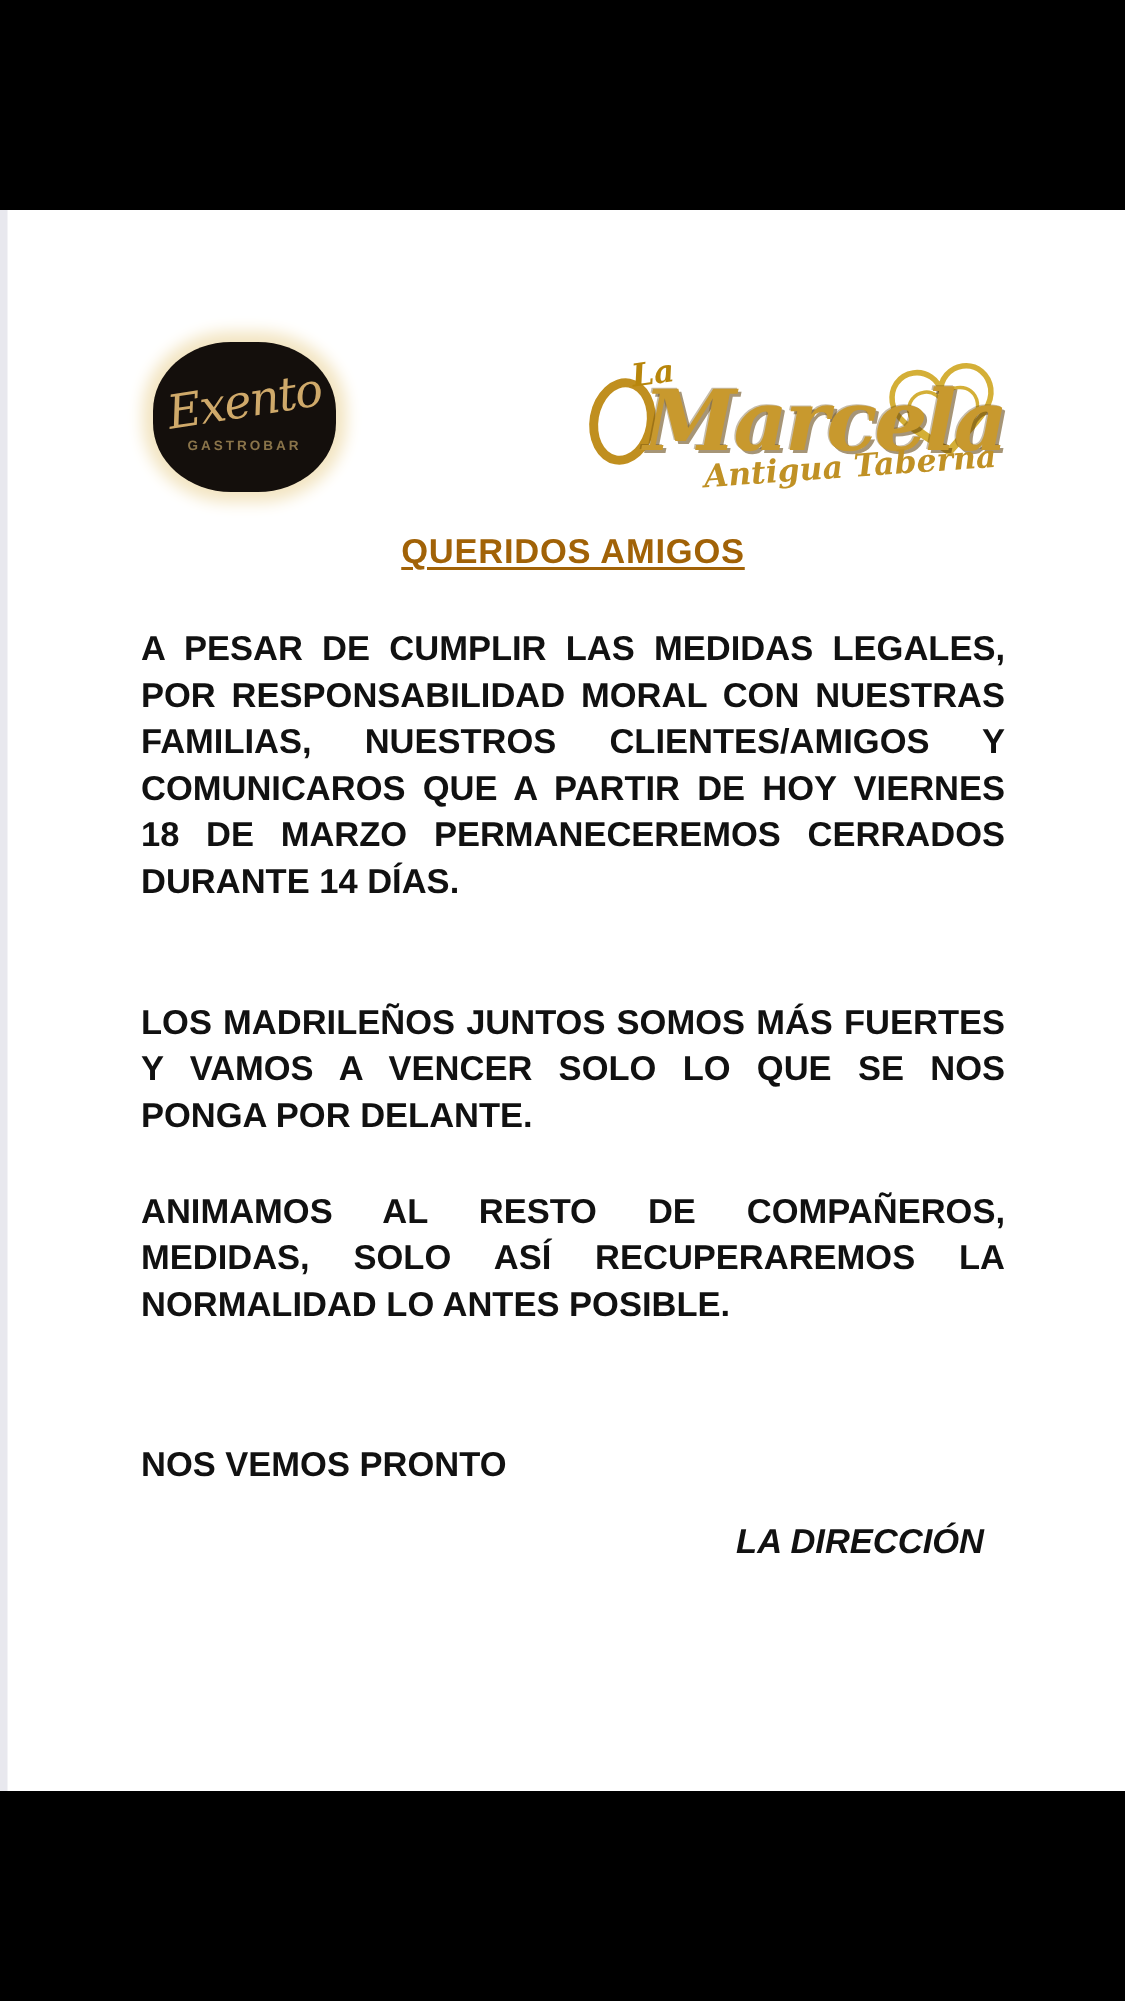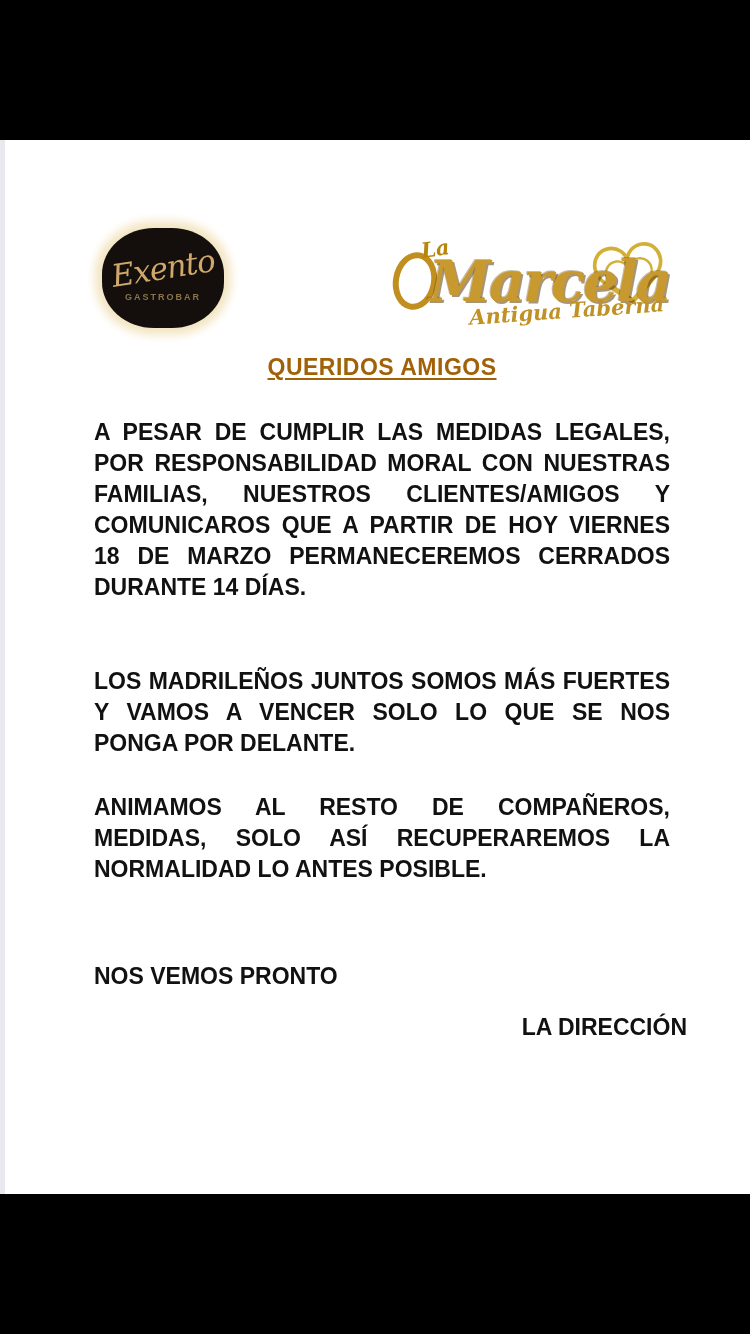--- a/index.html
+++ b/index.html
@@ -130,27 +130,28 @@
   .closing {
     position: absolute; left: 94px; top: 809px;
     width: 576px;
     font-size: 23px;
     font-weight: 700;
     line-height: 31px;
     color: #111;
     margin-top: 12px;
   }
   .signature {
-    position: absolute; left: 111px; top: 872px;
+    position: absolute; left: 80px; top: 872px;
     width: 576px;
     text-align: right;
     font-size: 23px;
     font-weight: 700;
     line-height: 31px;
     color: #111;
+    font-style: italic;
   }
 </style>
 </head>
 <body>
 
 <div class="bar top"></div>
 
 <div class="page">
   <div class="edge-strip"></div>
 

